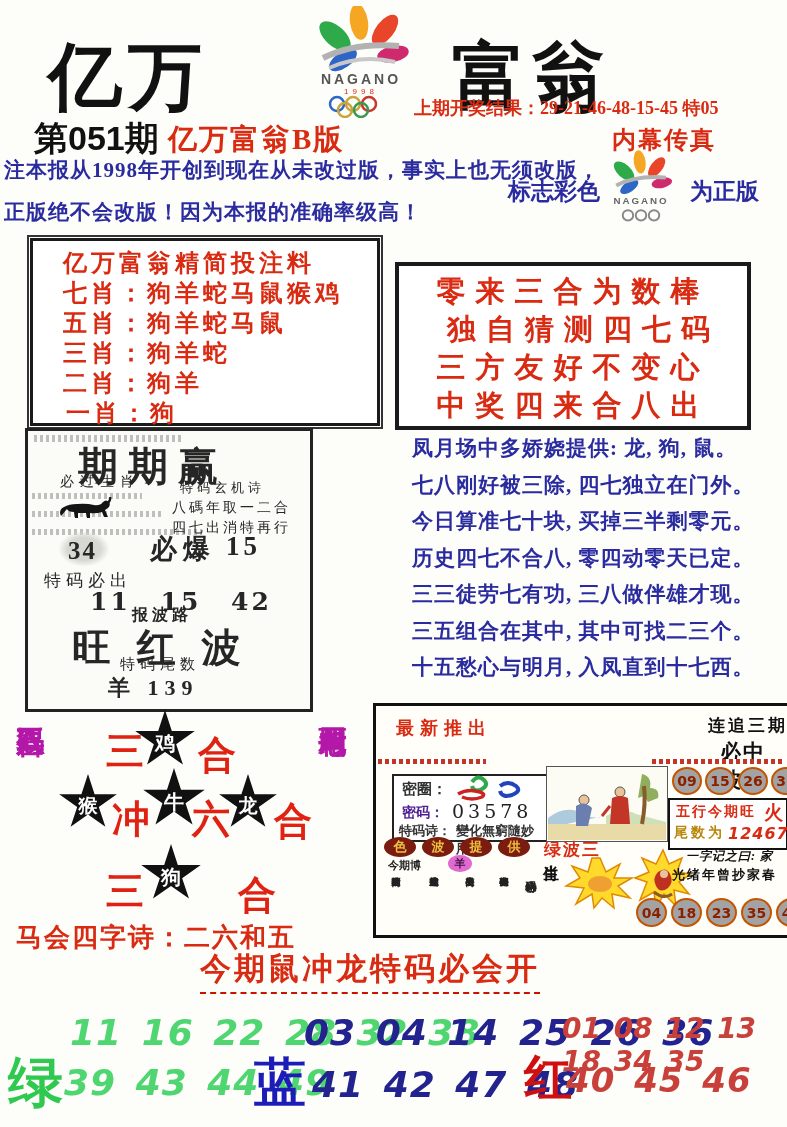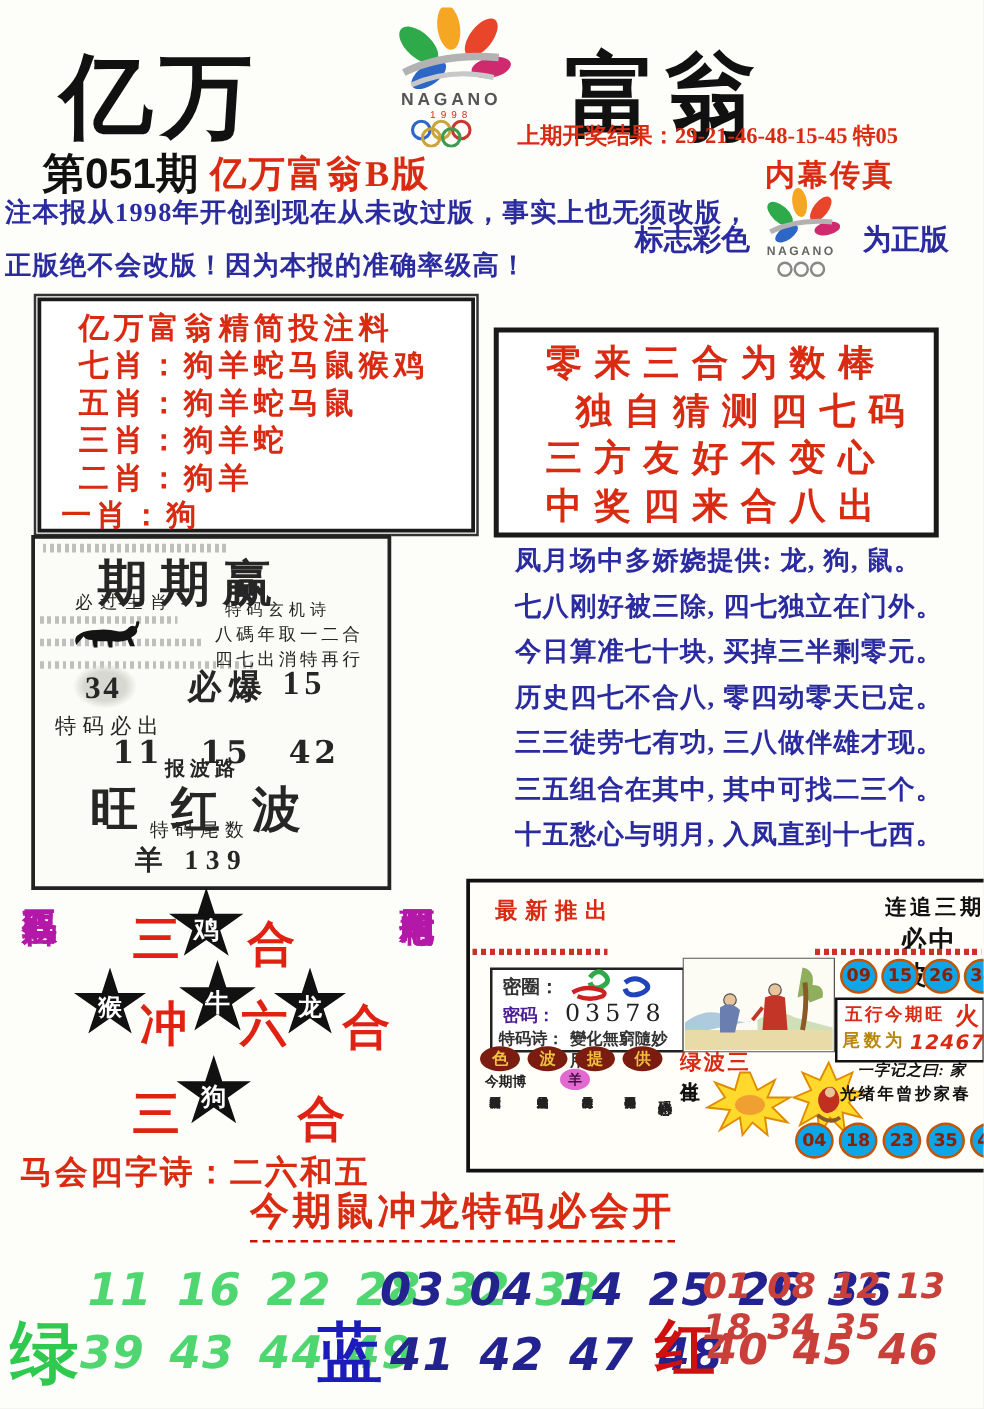--- a/index.html
+++ b/index.html
@@ -13,21 +13,21 @@
   .title{font-size:74px;font-weight:bold;color:#111;letter-spacing:6px;font-family:"DejaVu Serif",serif;}
   .note{font-size:21px;font-weight:bold;letter-spacing:1px;}
   .boxed{border:3px solid #1a1a1a;background:#fff;}
   .vtext{writing-mode:vertical-rl;text-orientation:upright;}
   .star{background:#111;clip-path:polygon(50% 0%,61% 35%,98% 35%,68% 57%,79% 91%,50% 70%,21% 91%,32% 57%,2% 35%,39% 35%);
         display:flex;align-items:center;justify-content:center;color:#fff;font-weight:bold;}
   .star span{margin-top:6px;}
   .starchar{font-size:38px;font-weight:bold;color:#e02212;}
   .smudge{background:repeating-linear-gradient(90deg,#8d8d8d 0 3px,transparent 3px 6px);opacity:.55;}
   .stripe{height:5px;background:repeating-linear-gradient(90deg,#c23527 0 4px,#fff 4px 7px);}
-  .circle-num{width:26px;height:24px;border-radius:50%;background:#0ea5e9;border:2px solid #c55400;
+  .circle-num{width:26px;height:24px;border-radius:50%;background:#a3a3a3;border:2px solid #c55400;
               color:#8b2000;font-weight:bold;font-size:14px;display:flex;align-items:center;justify-content:center;
               font-family:"DejaVu Sans",sans-serif;}
   .badge{width:32px;height:20px;border-radius:50%;background:#7a1c10;color:#f0c040;font-size:13px;font-weight:bold;
          display:flex;align-items:center;justify-content:center;}
   .vcol{writing-mode:vertical-rl;text-orientation:upright;font-size:9px;line-height:11px;color:#222;font-weight:bold;}
   .handnum{font-family:"DejaVu Sans",sans-serif;font-style:italic;font-weight:bold;letter-spacing:1px;}
   .qq{color:#262626;}
 </style>
 </head>
 <body>
@@ -89,26 +89,26 @@
     </svg>
   </div>
   <div class="abs blue calli" style="left:690px;top:176px;font-size:23px;">为正版</div>
 
   <div class="abs boxed" style="left:30px;top:238px;width:344px;height:182px;box-shadow:0 0 0 1px #fff,0 0 0 3px #333;">
     <div class="red calli" style="font-size:24px;line-height:29px;padding:8px 0 0 30px;letter-spacing:4px;">亿万富翁精简投注料</div>
     <div class="red calli" style="font-size:24px;line-height:30px;padding-left:30px;letter-spacing:4px;">七肖：狗羊蛇马鼠猴鸡</div>
     <div class="red calli" style="font-size:24px;line-height:30px;padding-left:30px;letter-spacing:4px;">五肖：狗羊蛇马鼠</div>
     <div class="red calli" style="font-size:24px;line-height:30px;padding-left:30px;letter-spacing:4px;">三肖：狗羊蛇</div>
     <div class="red calli" style="font-size:24px;line-height:30px;padding-left:30px;letter-spacing:4px;">二肖：狗羊</div>
-    <div class="red calli" style="font-size:24px;line-height:30px;padding-left:16px;letter-spacing:4px;">一肖：狗</div>
+    <div class="red calli" style="font-size:24px;line-height:30px;padding-left:33px;letter-spacing:4px;">一肖：狗</div>
   </div>
 
   <div class="abs" style="left:395px;top:262px;width:348px;height:160px;border:4px solid #1a1a1a;background:#fff;">
     <div class="red calli" style="font-size:29px;line-height:38px;text-align:center;padding-top:6px;letter-spacing:10px;">零来三合为数棒</div>
-    <div class="red calli" style="font-size:29px;line-height:38px;text-align:center;letter-spacing:10px;padding-left:48px;">独自猜测四七码</div>
+    <div class="red calli" style="font-size:29px;line-height:38px;text-align:left;letter-spacing:10px;padding-left:48px;">独自猜测四七码</div>
     <div class="red calli" style="font-size:29px;line-height:38px;text-align:center;letter-spacing:10px;">三方友好不变心</div>
     <div class="red calli" style="font-size:29px;line-height:38px;text-align:center;letter-spacing:10px;">中奖四来合八出</div>
   </div>
 
   <div class="abs" style="left:25px;top:428px;width:282px;height:278px;border:3px solid #222;background:#fbfbf7;">
     <div class="abs smudge" style="left:6px;top:4px;width:150px;height:7px;"></div>
     <div class="abs qq calli" style="left:50px;top:8px;font-size:40px;letter-spacing:10px;">期期赢</div>
     <div class="abs smudge" style="left:4px;top:62px;width:110px;height:6px;"></div>
     <div class="abs qq" style="left:32px;top:42px;font-size:14px;letter-spacing:6px;filter:blur(.4px);">必过生肖</div>
     <div class="abs smudge" style="left:4px;top:80px;width:130px;height:6px;"></div>

